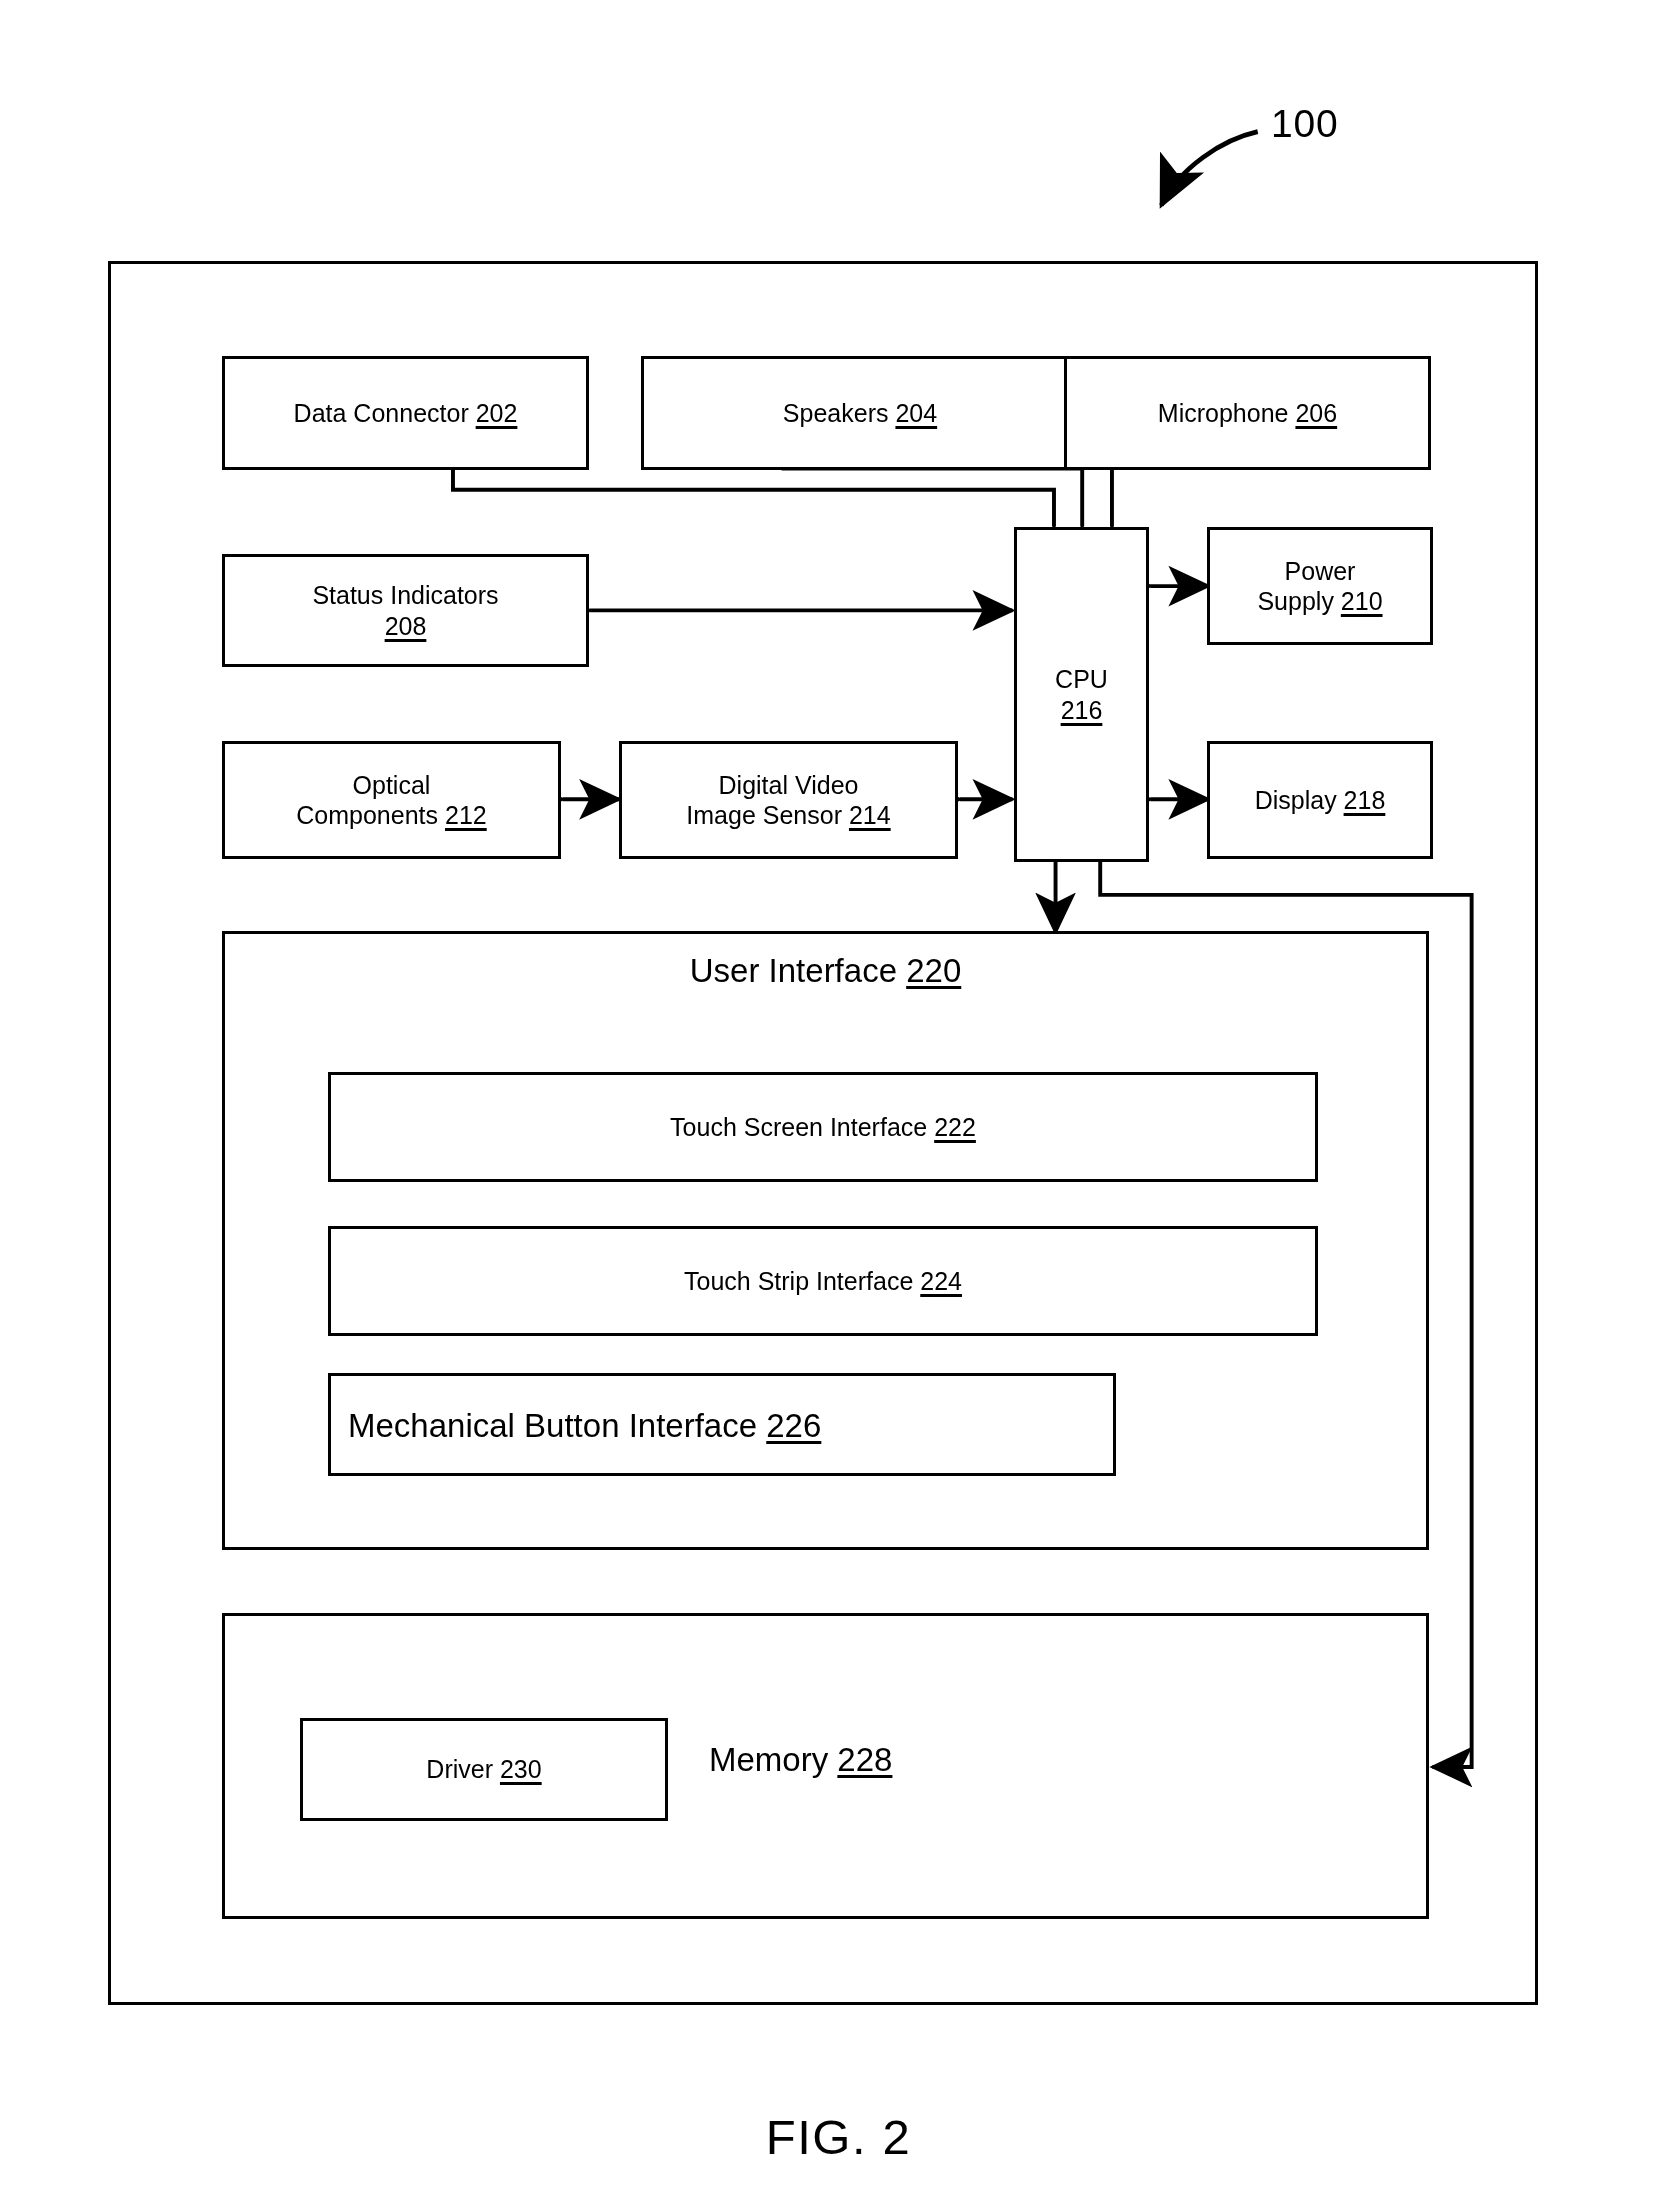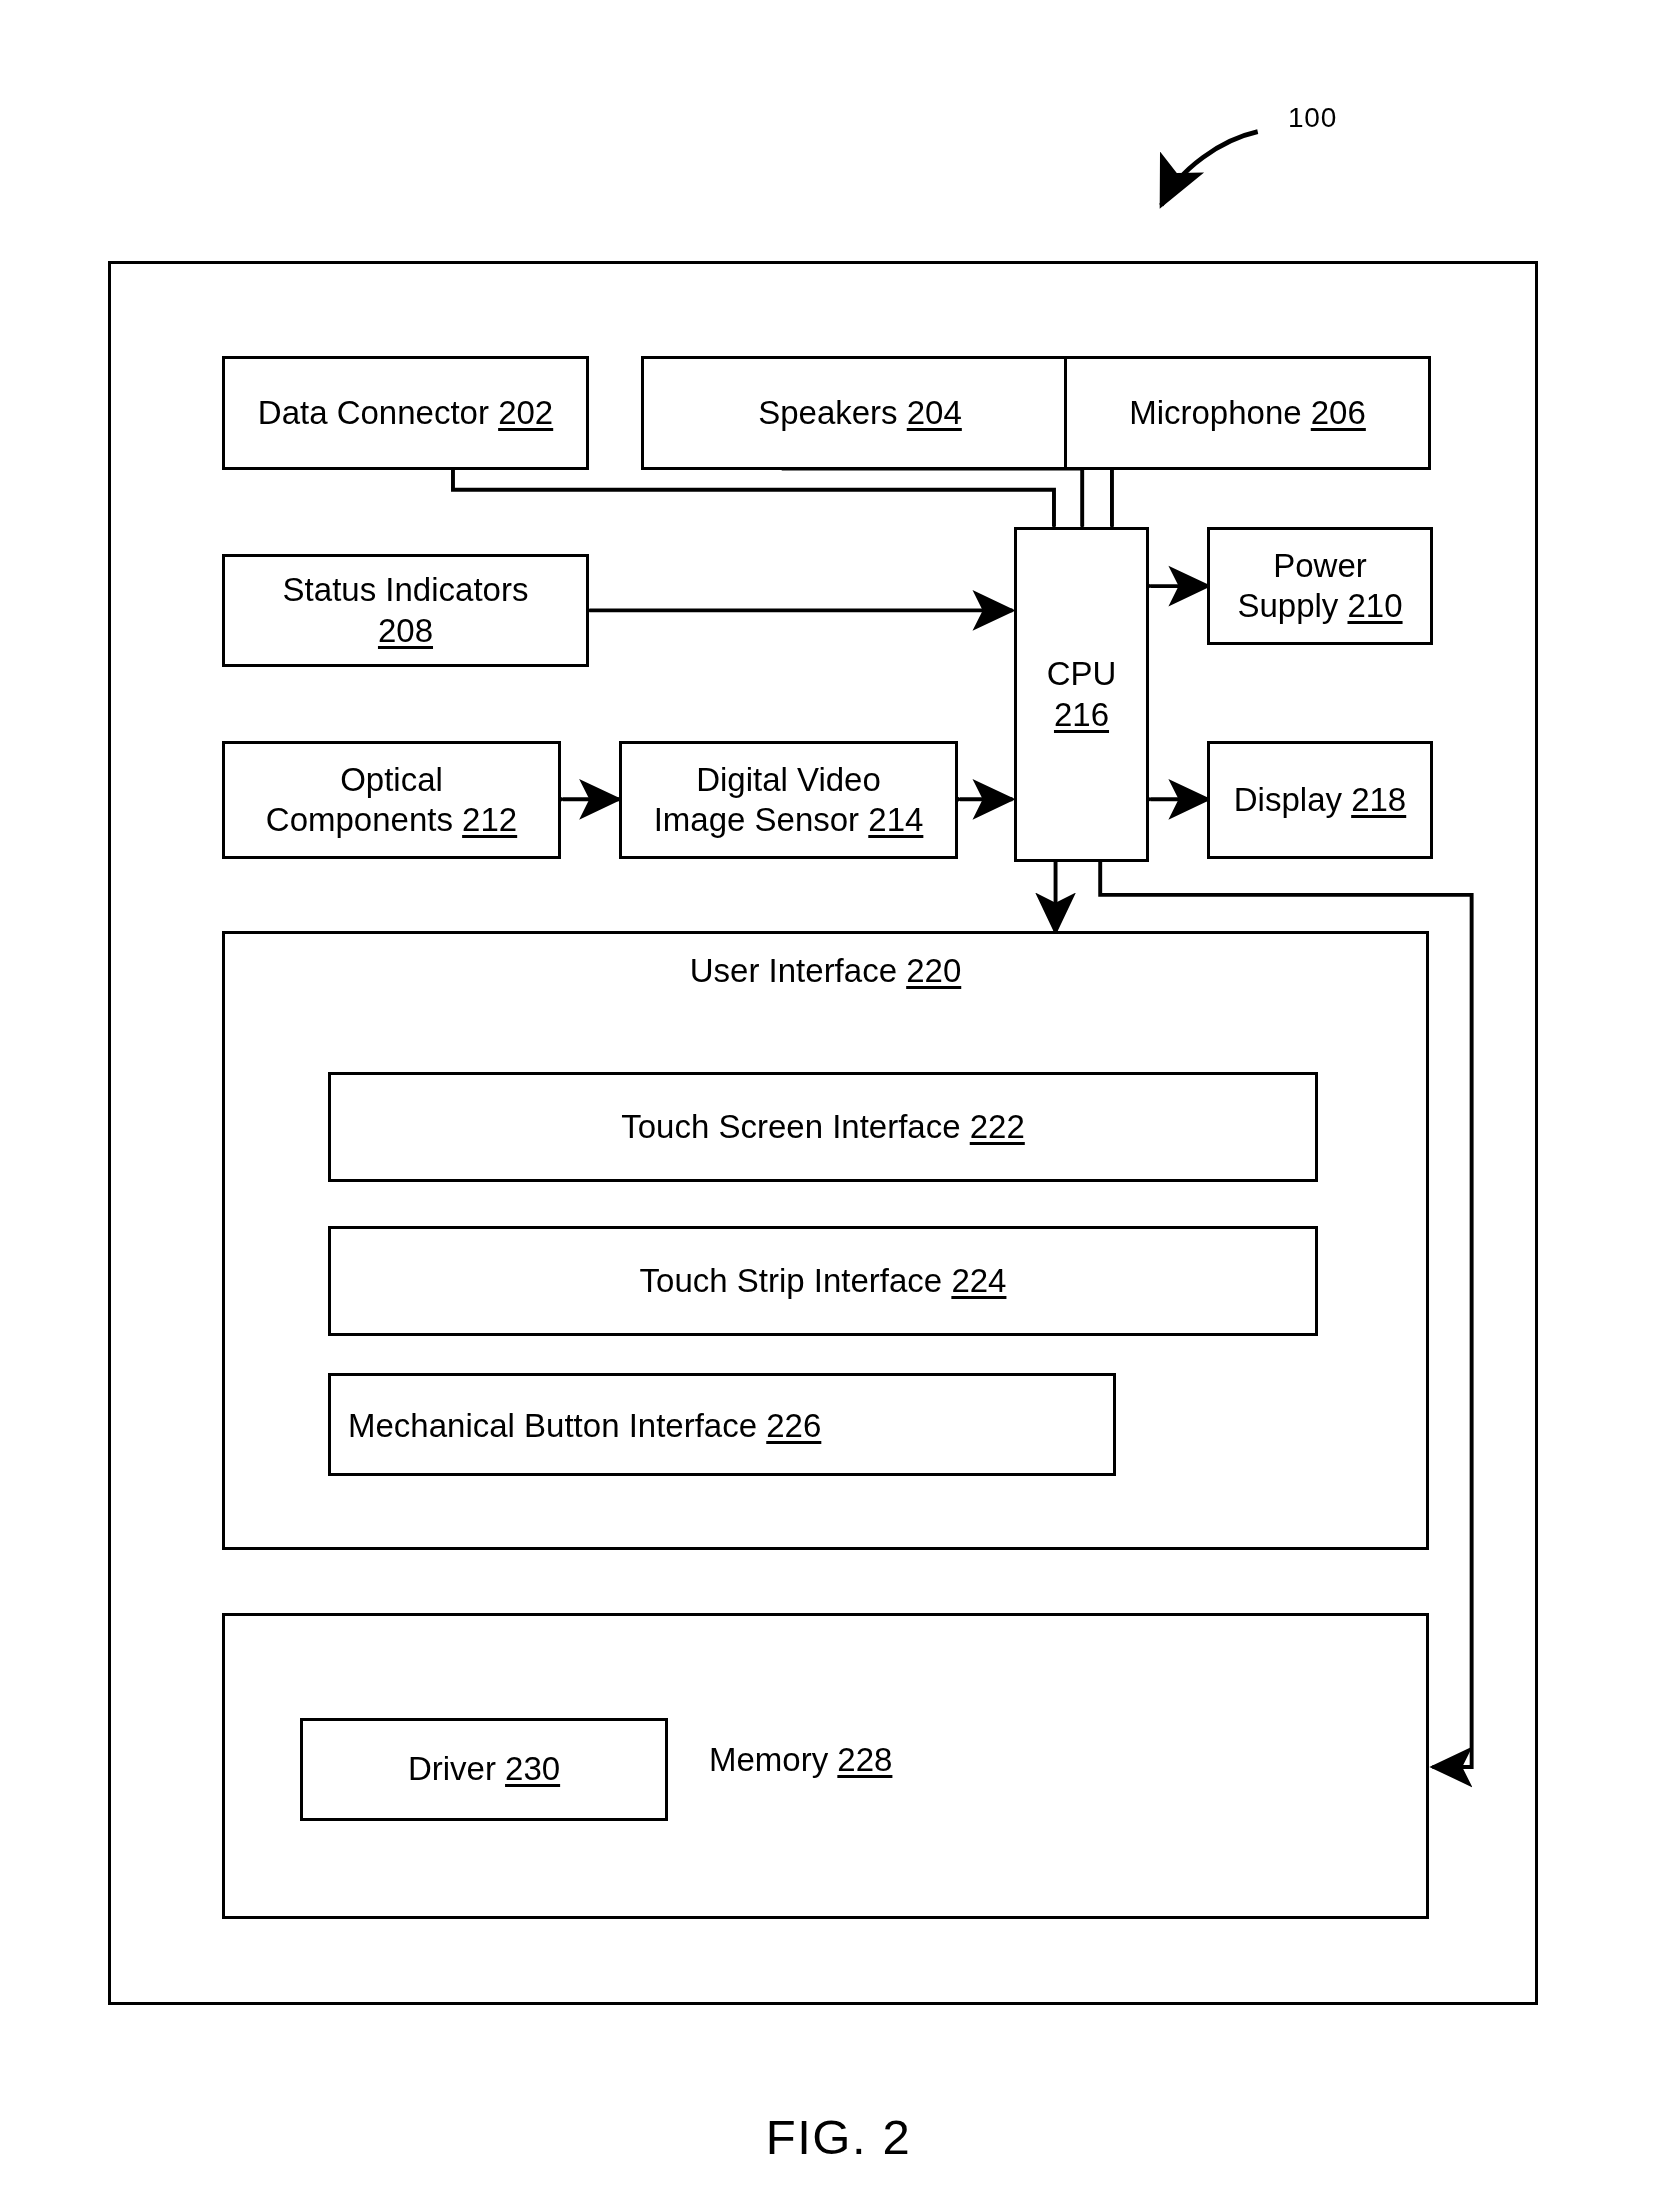--- a/index.html
+++ b/index.html
@@ -45,38 +45,37 @@
     position: absolute;
     left: 108px;
     top: 261px;
     width: 1430px;
     height: 1744px;
     box-sizing: border-box;
     border: 3.1px solid #000000;
     background: #ffffff;
   }
   
-  .t42 { font-size: 33px; }
+  .t42 { font-size: 25px; }
   
   #wires {
     position: absolute;
     left: 0;
     top: 0;
     width: 1677px;
     height: 2205px;
     pointer-events: none;
   }
   
   #callout-100 {
     position: absolute;
     left: 1271px;
     top: 102px;
-    font-size: 28px;
+    font-size: 39px;
     letter-spacing: 0.8px;
-    margin-left: 17px;
   }
   
   #fig-caption {
     position: absolute;
     left: 0;
     top: 2077px;
     width: 1677px;
     text-align: center;
     font-size: 49px;
     letter-spacing: 1.6px;

